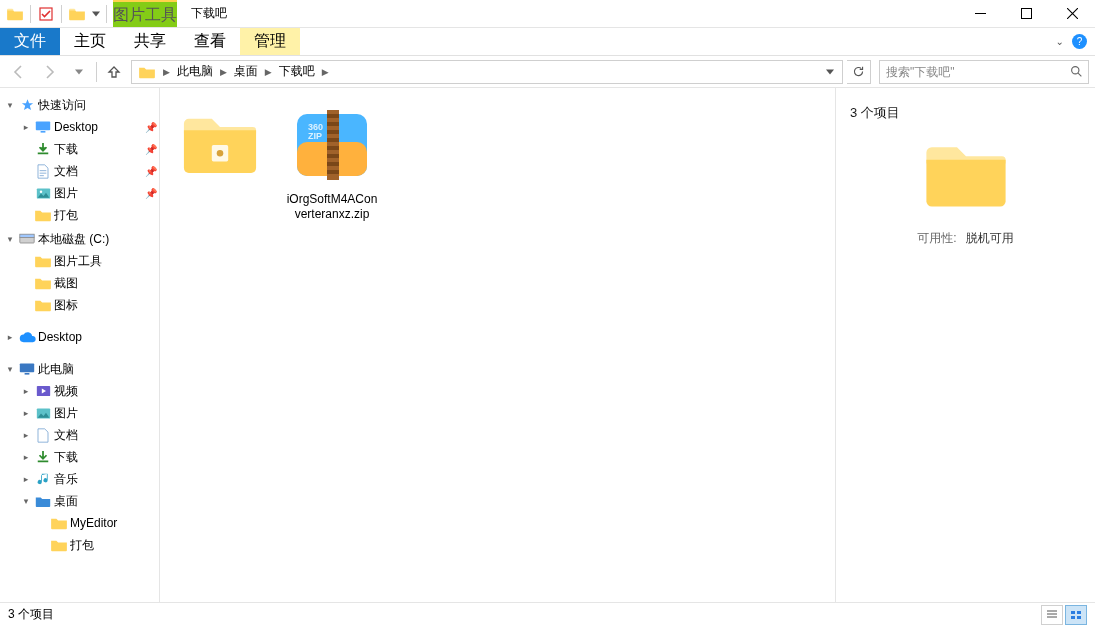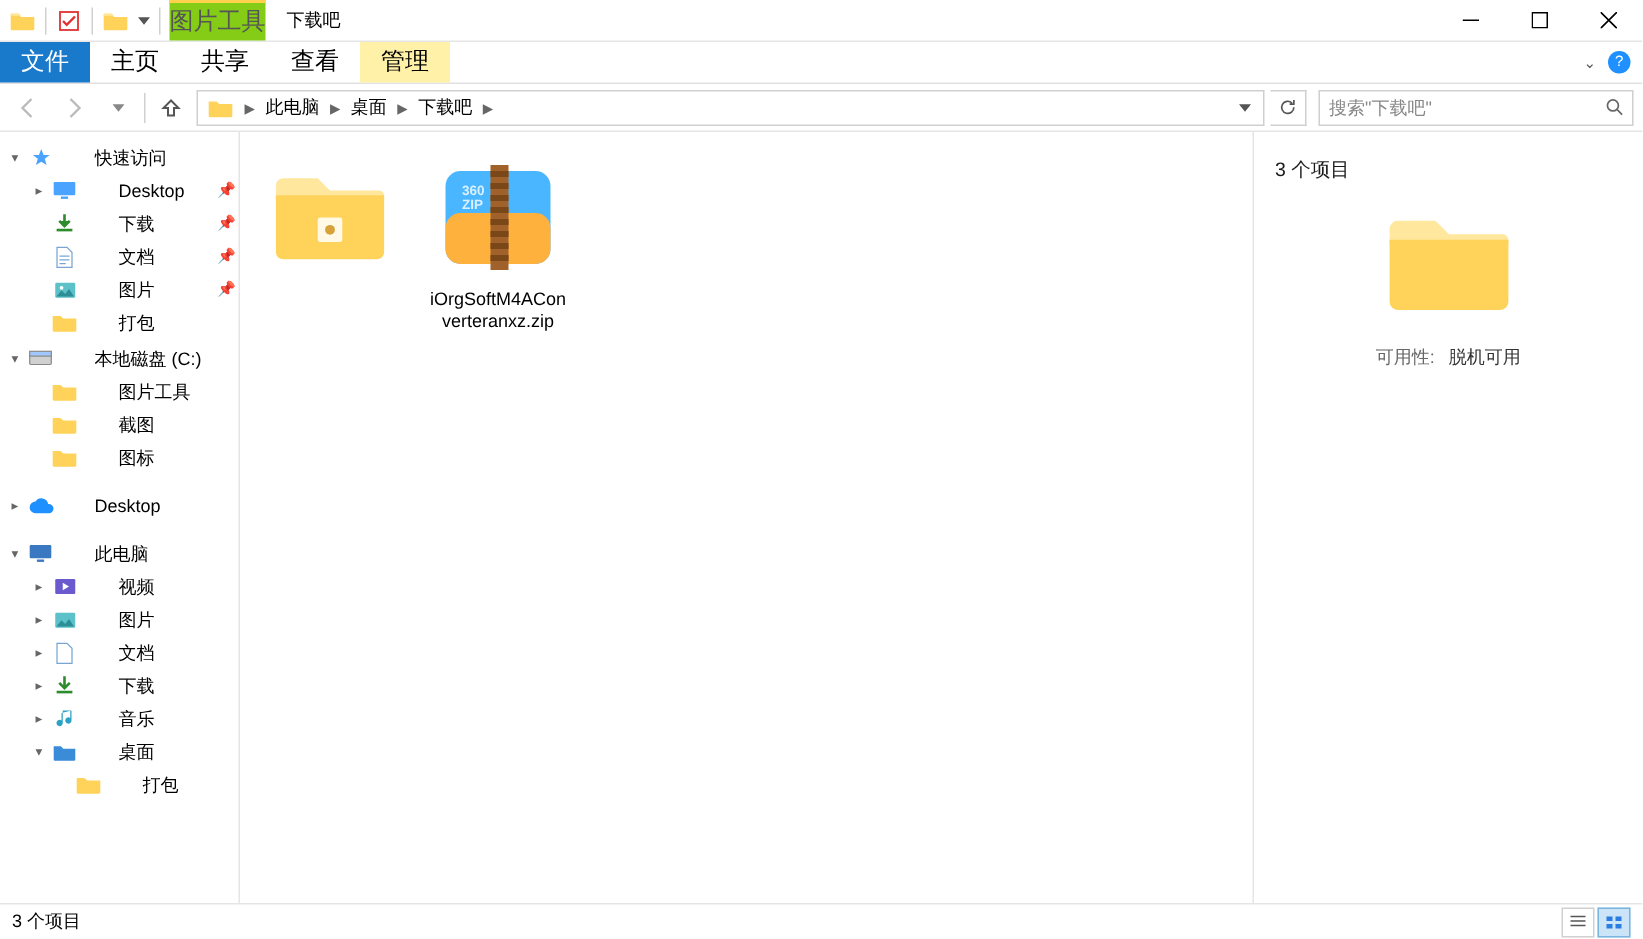--- a/index.html
+++ b/index.html
@@ -40,21 +40,21 @@
   .search input::placeholder { color: #888; }
   .search-ico { width: 24px; display: flex; align-items: center; justify-content: center; color: #666; }
 
   
   .body { display: flex; height: calc(626px - 28px - 28px - 32px - 24px); }
   .sidebar { width: 160px; border-right: 1px solid #e5e5e5; overflow-y: auto; padding-top: 6px; }
   .tree-item { display: flex; align-items: center; height: 22px; padding-left: 4px; gap: 2px; white-space: nowrap; }
   .tree-caret { width: 12px; text-align: center; color: #666; font-size: 9px; }
   .tree-caret.none { visibility: hidden; }
   .tree-ico { width: 18px; height: 16px; display: flex; align-items: center; justify-content: center; }
-  .tree-label { flex: 1; overflow: hidden; text-overflow: ellipsis; margin-left: 25px; }
+  .tree-label { flex: 1; overflow: hidden; text-overflow: ellipsis; }
   .tree-pin { width: 14px; color: #555; font-size: 10px; }
   .lvl1 { padding-left: 4px; }
   .lvl2 { padding-left: 20px; }
   .lvl3 { padding-left: 36px; }
   .tree-spacer { height: 10px; }
 
   .content { flex: 1; display: flex; align-items: flex-start; padding: 16px 10px; gap: 12px; }
   .tile { width: 100px; text-align: center; font-size: 12px; }
   .tile-ico { width: 82px; height: 82px; margin: 0 auto 6px; display: flex; align-items: center; justify-content: flex-end; }
   .tile-label { line-height: 15px; word-break: break-all; padding: 0 2px; }
@@ -379,20 +379,29 @@
       <span class="tree-label">音乐</span>
     </div>
     <div class="tree-item lvl2">
       <span class="tree-caret">▾</span>
       <span class="tree-ico">
           <svg width="16" height="13" viewBox="0 0 20 16">
             <path fill="#3a8bd8" d="M1 3h6l2 2h10v9a1 1 0 0 1-1 1H2a1 1 0 0 1-1-1z"></path>
           </svg>
         </span>
       <span class="tree-label">桌面</span>
+    </div>
+    <div class="tree-item lvl3">
+      <span class="tree-caret none">▸</span>
+      <span class="tree-ico">
+          <svg class="folder-ico" viewBox="0 0 20 16">
+            <path fill="#ffd35a" d="M1 3h6l2 2h10v9a1 1 0 0 1-1 1H2a1 1 0 0 1-1-1z"></path>
+          </svg>
+        </span>
+      <span class="tree-label">MyEditor</span>
     </div>
     <div class="tree-item lvl3">
       <span class="tree-caret none">▸</span>
       <span class="tree-ico">
           <svg class="folder-ico" viewBox="0 0 20 16">
             <path fill="#ffd35a" d="M1 3h6l2 2h10v9a1 1 0 0 1-1 1H2a1 1 0 0 1-1-1z"></path>
           </svg>
         </span>
       <span class="tree-label">打包</span>
     </div>

